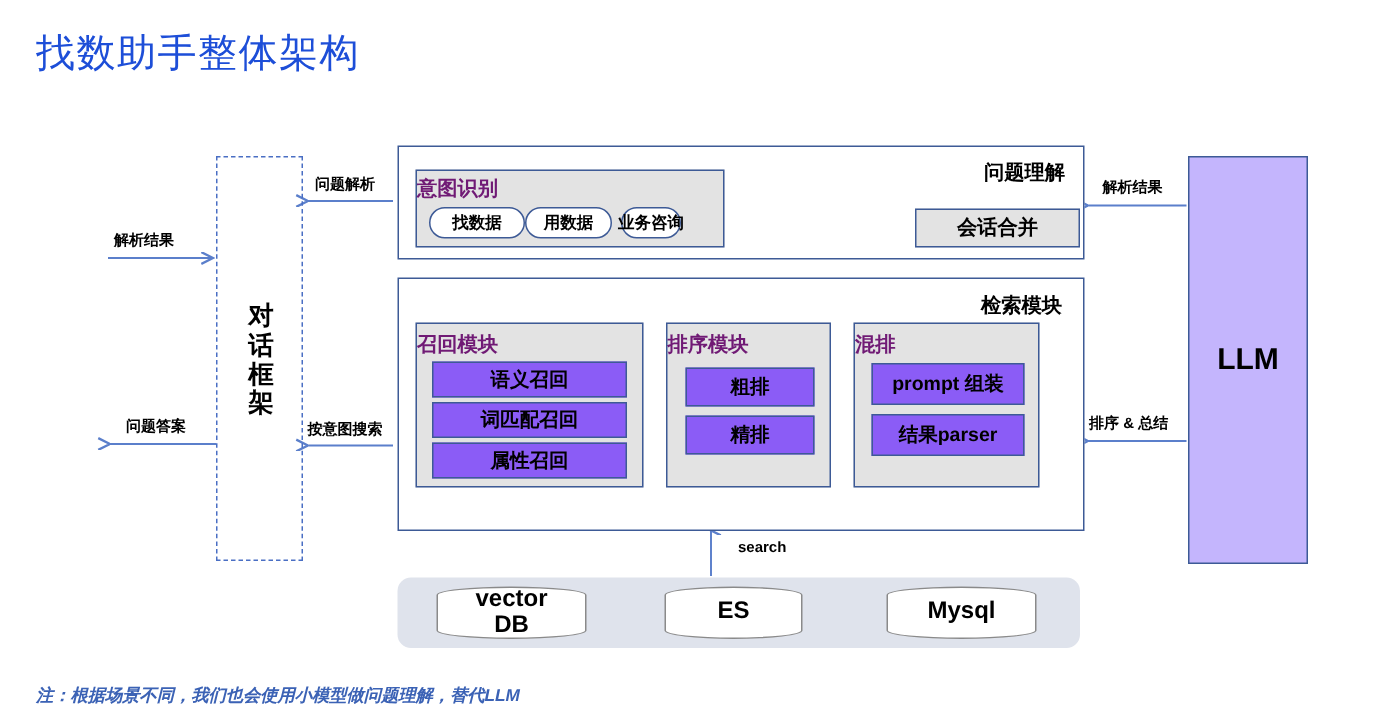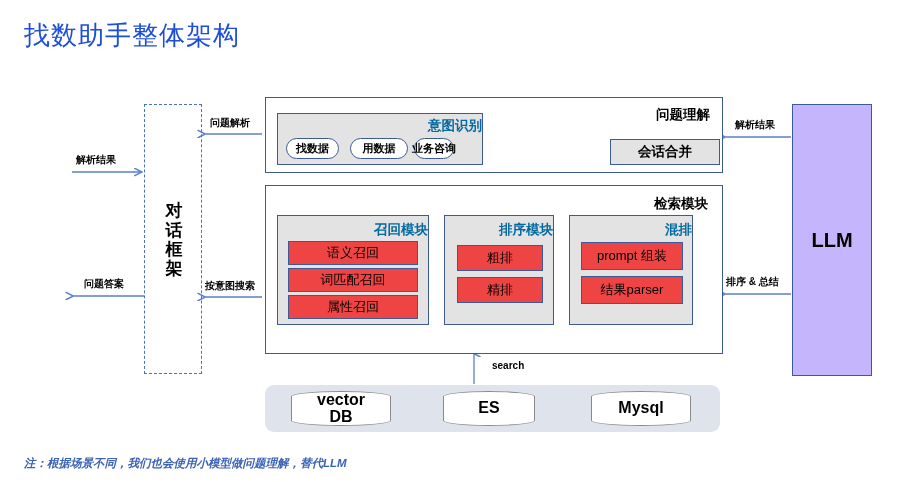--- a/index.html
+++ b/index.html
@@ -104,24 +104,24 @@
     align-items: center;
     justify-content: center;
     font-size: 13.5px;
     font-weight: bold;
     color: #000;
   }
   .group-heading {
     position: absolute;
     left: 0;
     right: 0;
-    text-align: right;
+    text-align: left;
     font-size: 13.5px;
     font-weight: bold;
-    color: #0369a1;
+    color: #701a75;
     white-space: nowrap;
   }
 
   
   .pill {
     position: absolute;
     border: 1.3px solid #3d5a96;
     border-radius: 11px;
     background: #ffffff;
     display: flex;
@@ -130,28 +130,28 @@
     font-size: 11px;
     font-weight: bold;
     color: #000;
     box-sizing: border-box;
     white-space: nowrap;
   }
 
   
   .item-box {
     position: absolute;
-    background: #ef4444;
+    background: #8b5cf6;
     border: 1.3px solid #3d5a96;
     box-sizing: border-box;
     display: flex;
     align-items: center;
     justify-content: center;
     font-size: 13px;
-    font-weight: normal;
+    font-weight: bold;
     color: #000;
     white-space: nowrap;
   }
 
   
   #llm-box {
     position: absolute;
     left: 792px;
     top: 104px;
     width: 80px;
@@ -279,21 +279,21 @@
         <span>架</span>
       </div>
     </div>
   </div>
 
   <div class="panel" style="left:265px; top:97px; width:458px; height:76px;">
     <div class="panel-title" style="right:12px; top:8px;">问题理解</div>
 
     <div class="group" style="left:11px; top:15px; width:206px; height:52px;">
       <div class="group-heading" style="top:3px;">意图识别</div>
-      <div class="pill" style="left:8px; top:24px; width:53px; height:21px;">找数据</div>
+      <div class="pill" style="left:8px; top:24px; width:64px; height:21px;">找数据</div>
       <div class="pill" style="left:72px; top:24px; width:58px; height:21px;">用数据</div>
       <div class="pill" style="left:136px; top:24px; width:40px; height:21px;">业务咨询</div>
     </div>
 
 
     <div class="group-plain" style="left:344px; top:41px; width:110px; height:26px;">会话合并</div>
   </div>
 
   <div class="panel" style="left:265px; top:185px; width:458px; height:169px;">
     <div class="panel-title" style="right:14px; top:9px;">检索模块</div>

